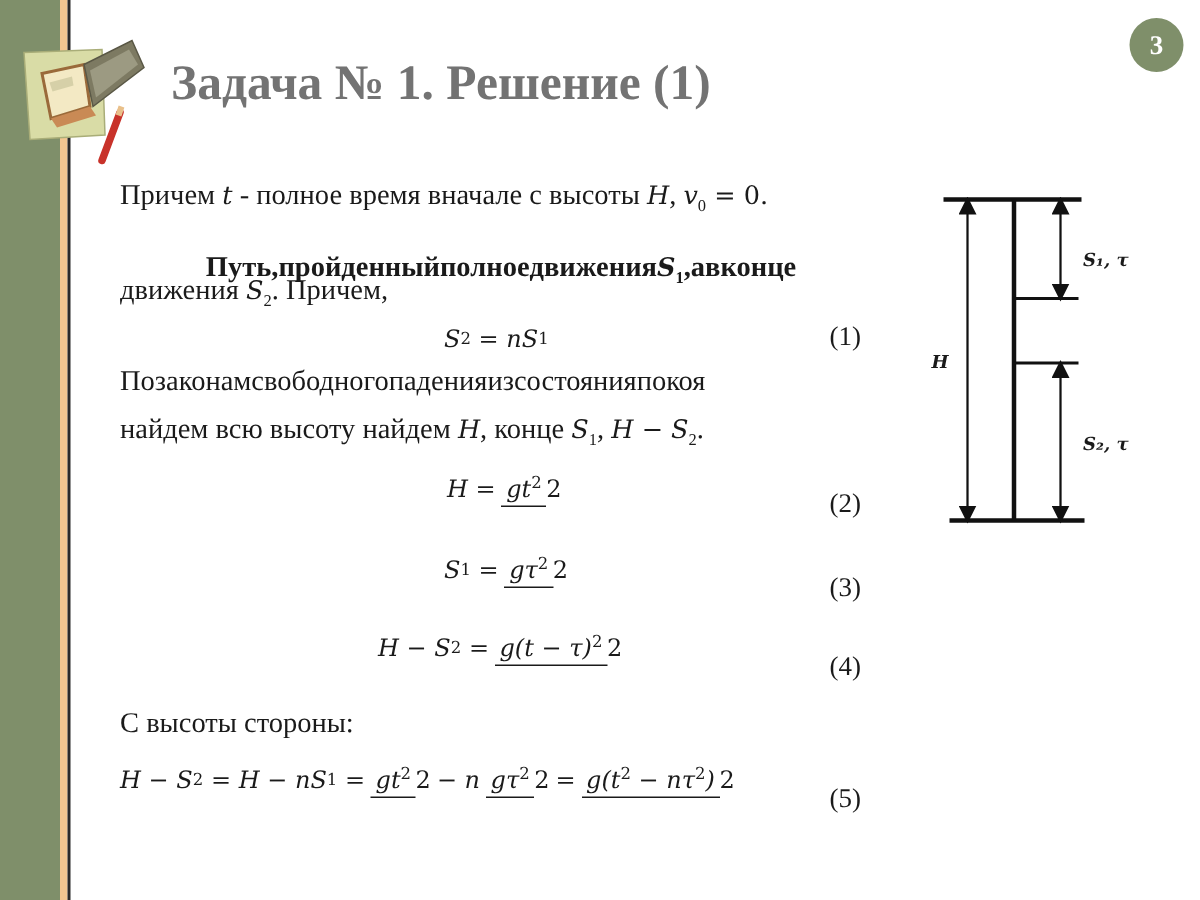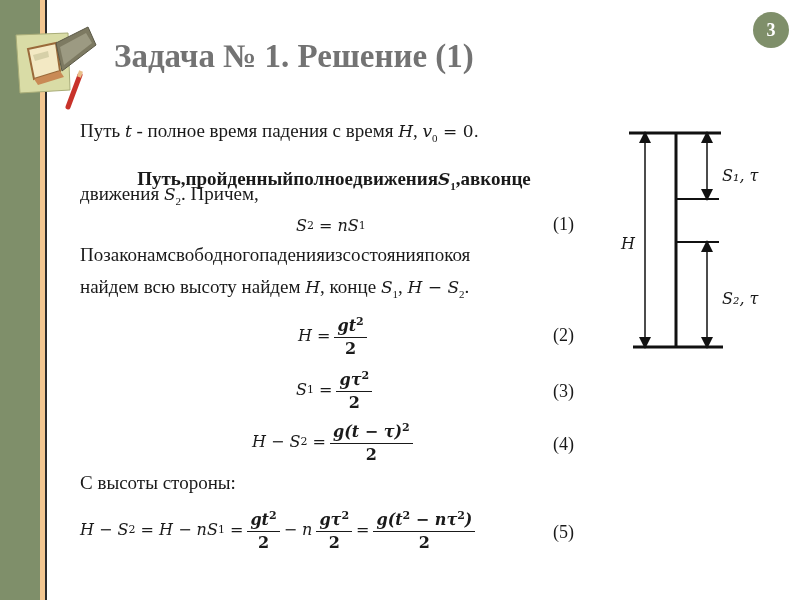--- a/index.html
+++ b/index.html
@@ -34,34 +34,34 @@
       font-size: 33px; font-weight: bold; color: #737373;
       white-space: nowrap;
     }
     .line { position: absolute; left: 80px; font-size: 19px; white-space: nowrap; }
     i.m { font-family: "DejaVu Serif", serif; font-style: italic; font-size: 17px; }
     .eq {
       position: absolute; font-family: "DejaVu Serif", serif; font-style: italic;
       font-size: 16px; white-space: nowrap; display: flex; align-items: center;
     }
     .frac {
-      display: inline-flex; flex-direction: column; align-items: center;
-      margin: 0 4px; vertical-align: middle; font-weight: bold;
+      display: inline-flex; flex-direction: row; align-items: center;
+      margin: 0 4px; vertical-align: middle;
     }
     .frac .num { padding: 0 3px 1px; border-bottom: 1.5px solid #1a1a1a; line-height: 20px; }
     .frac .den { font-style: normal; line-height: 20px; padding-top: 1px; }
     .eqnum {
       position: absolute; left: 553px; font-size: 18px; font-family: "Liberation Serif", serif;
     }
     sub { font-size: 11px; font-style: normal; }
     sup { font-size: 11px; font-style: normal; }
     .diagram { position: absolute; left: 620px; top: 120px; width: 160px; height: 240px; }
     .dlabel {
       position: absolute; font-family: "DejaVu Serif", serif;
-      font-weight: normal; font-style: italic; font-size: 16px; white-space: nowrap;
+      font-weight: bold; font-style: italic; font-size: 12px; white-space: nowrap;
     }
   </style>
 </head>
 <body>
 
 <div class="side-band"></div>
 <div class="side-stripe"></div>
 <div class="side-line"></div>
 
 <svg class="logo" viewBox="0 0 90 108">
@@ -72,21 +72,21 @@
   <polygon points="52,42 78,28 84,38 56,60" fill="#9c9a82"></polygon>
   <polygon points="25,50 40,46 41,52 27,56" fill="#d6d0a8"></polygon>
   <line x1="72" y1="70" x2="60" y2="102" stroke="#c8322a" stroke-width="5" stroke-linecap="round"></line>
   <line x1="73" y1="66" x2="71" y2="72" stroke="#e9c08a" stroke-width="4"></line>
 </svg>
 
 <div class="slide-num">3</div>
 <div class="title">Задача № 1. Решение (1)</div>
 
 <div class="line" style="top:120px;">
-  <span>Путь </span><i class="m">t</i><span> - полное время падения с время </span><i class="m">H</i><span>, </span><i class="m">v</i><sub>0</sub><span class="m" style="font-family:'DejaVu Serif',serif;font-size:17px;"> = 0.</span>
+  <span>Причем </span><i class="m">t</i><span> - полное время вначале с высоты </span><i class="m">H</i><span>, </span><i class="m">v</i><sub>0</sub><span class="m" style="font-family:'DejaVu Serif',serif;font-size:17px;"> = 0.</span>
 </div>
 <div class="line" style="top:168px; width:508px; display:flex; justify-content:center;font-weight:bold;">
   <span>Путь,</span>
     <span>пройденный</span>
     <span>полное</span>
     <span>движения</span>
     <span><i class="m">S</i><sub>1</sub>,</span>
     <span>а</span>
     <span>в</span>
     <span>конце</span>

